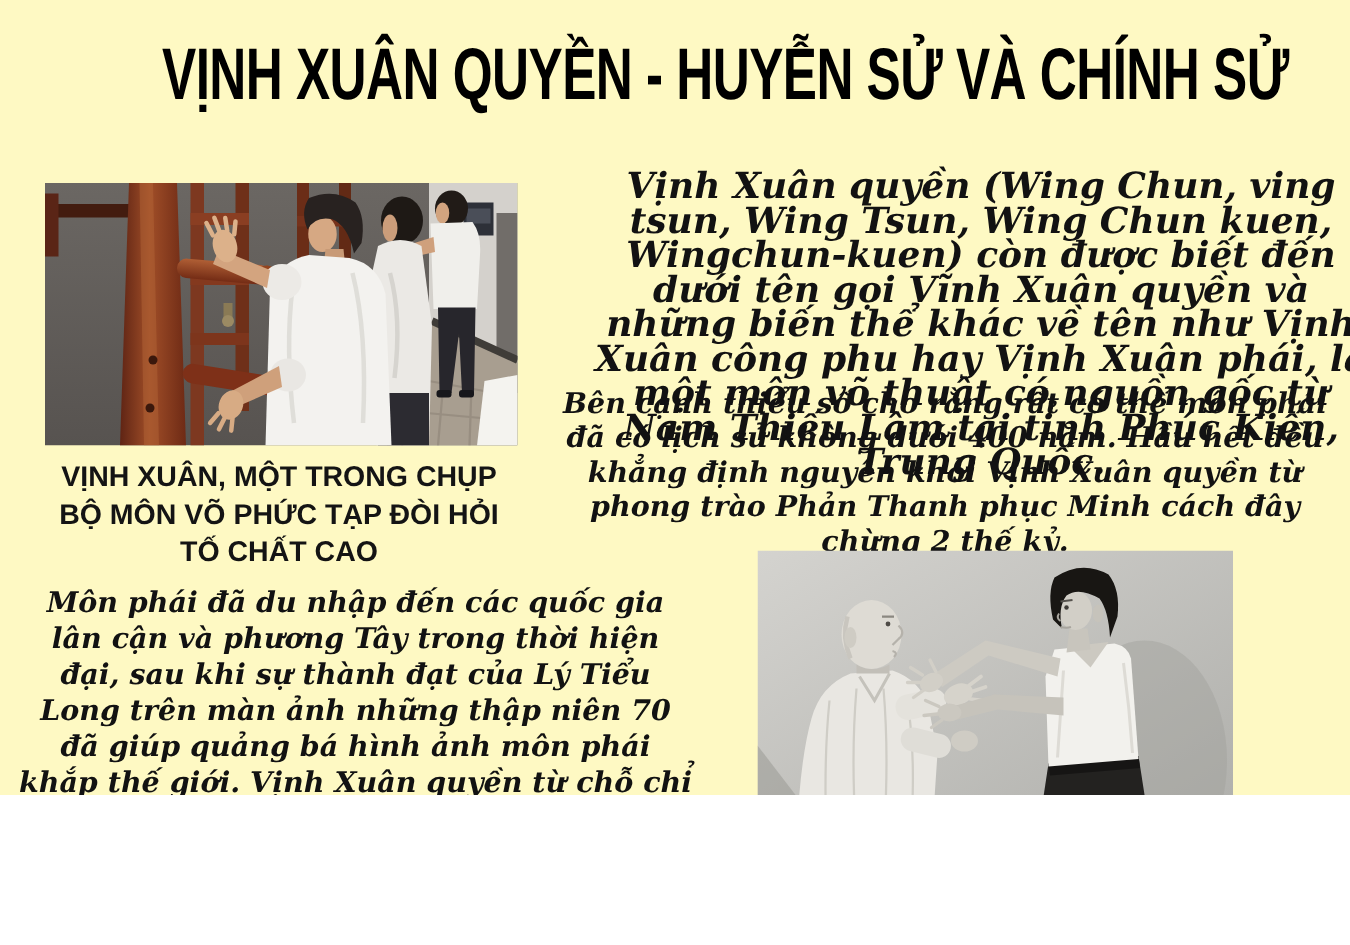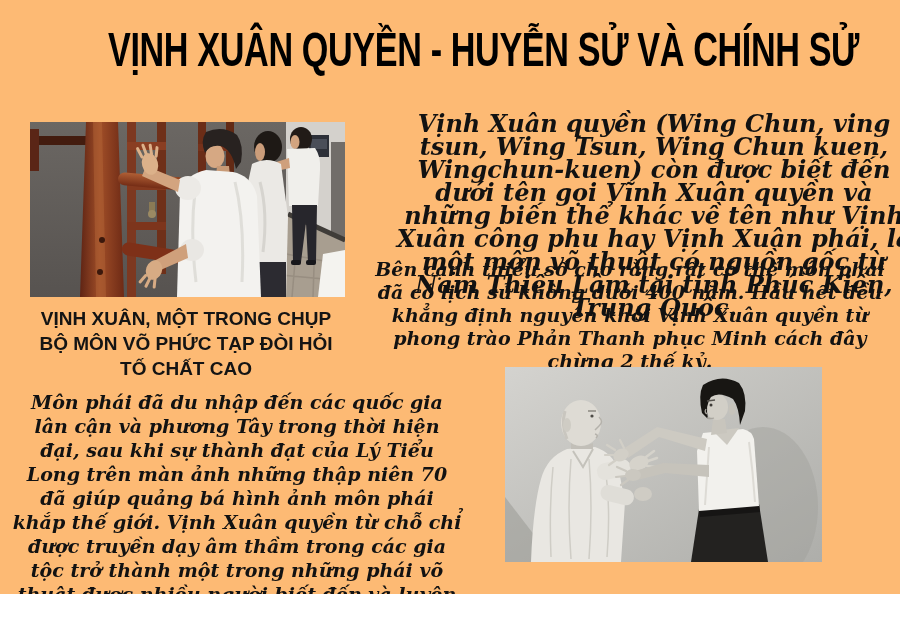--- a/index.html
+++ b/index.html
@@ -1,17 +1,17 @@
 <!DOCTYPE html>
 <html><head>
 <meta charset="utf-8">
 <style>
   html,body { margin:0; padding:0; background:#ffffff; }
   .page {
-    position:relative; width:900px; height:594px; background:#fdba74;
+    position:relative; width:900px; height:530px; background:#fef9c3;
     overflow:hidden; color:#000; font-family:"Liberation Sans", sans-serif;
   }
   .title {
     position:absolute; top:22px; left:0; width:900px; margin:0;
     text-align:center; white-space:nowrap;
     font-family:"Liberation Sans", sans-serif; font-weight:bold;
     font-size:45px; letter-spacing:-0.5px;
     transform:scale(0.76,1.08); transform-origin:top center;
   }
   .caption {

